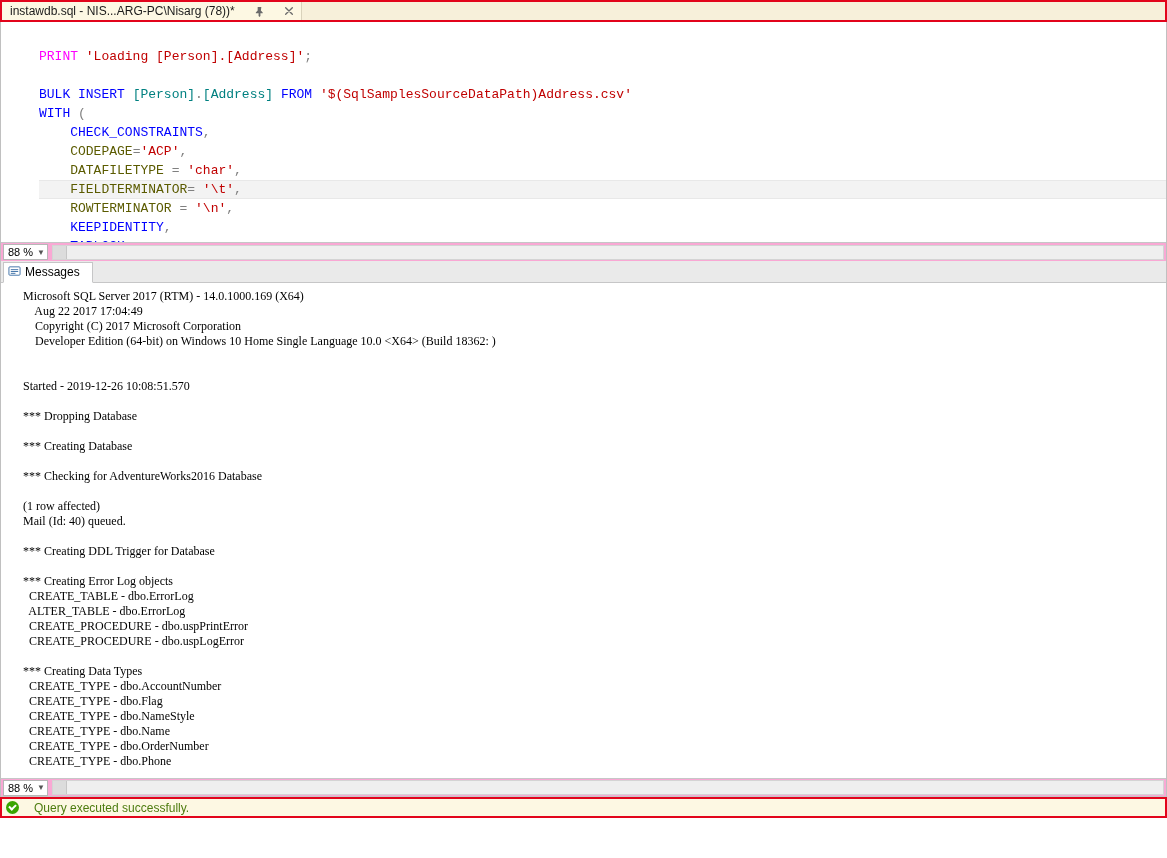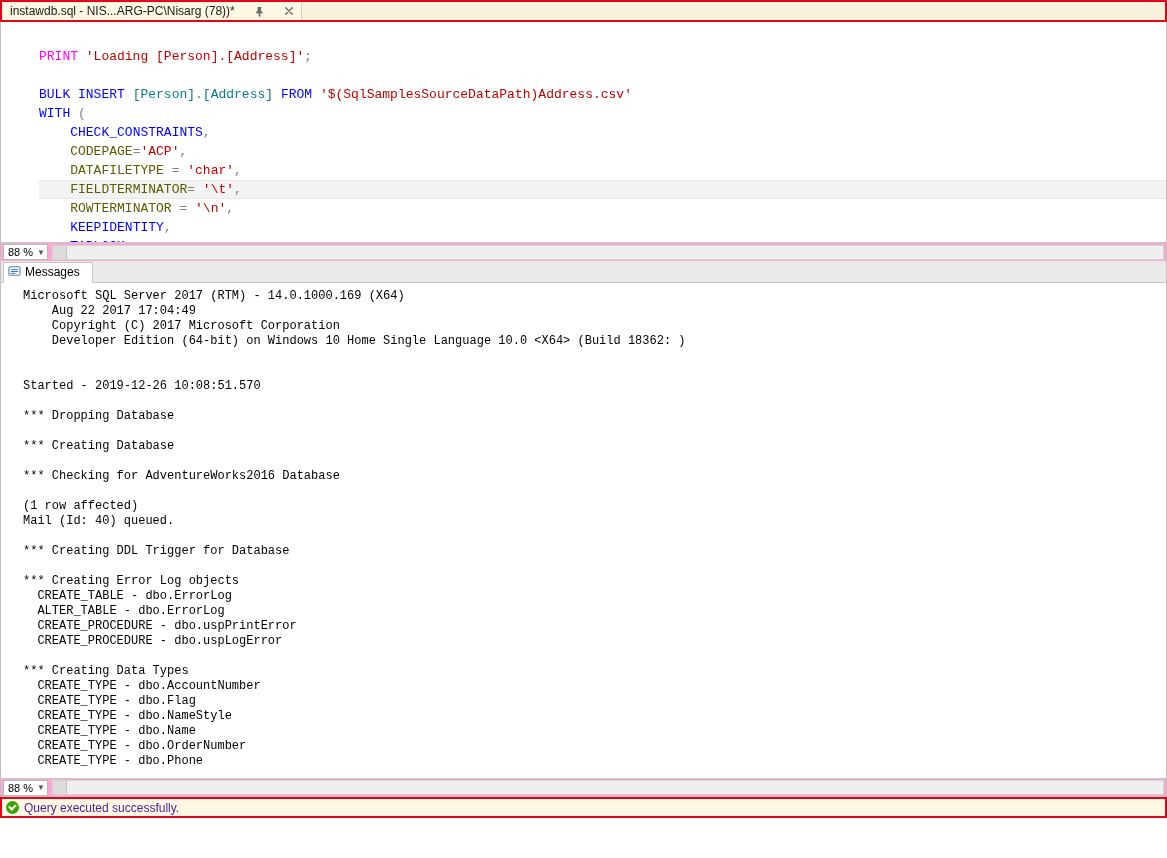--- a/index.html
+++ b/index.html
@@ -19,22 +19,22 @@
 .grey{color:#808080}
 .cursor-line{position:absolute;left:38px;right:0;height:19px;background:#f3f3f3;border-top:1px solid #e8e8e8;border-bottom:1px solid #e8e8e8}
 .zoom-bar{height:19px;background:#f9a8d4;border-top:1px solid #c6c6c7;display:flex;align-items:center;padding:0 2px;gap:4px}
 .zoom-sel{display:flex;align-items:center;border:1px solid #b7b7b7;background:#fff;height:16px;padding:0 2px 0 4px;font-size:11px}
 .zoom-sel .caret{margin-left:4px;font-size:8px;color:#555}
 .hscroll-track{flex:1;height:15px;background:#efefef;border:1px solid #d4d4d4;position:relative}
 .hscroll-nub{position:absolute;left:0;top:0;bottom:0;width:14px;background:#dcdcdc;border-right:1px solid #c6c6c6}
 .tabs2{height:22px;background:#eaeaea;display:flex;align-items:flex-end;border-bottom:1px solid #c6c6c7;padding-left:2px}
 .tab2{height:21px;background:#fff;border:1px solid #c6c6c7;border-bottom:1px solid #fff;margin-bottom:-1px;padding:2px 12px 0 4px;display:flex;align-items:flex-start;gap:4px;font-size:12px}
 .msg-icon{width:13px;height:13px;display:inline-block}
-.messages{height:495px;overflow:hidden;background:#fff;font-family:Liberation Mono, monospace;font-size:12px;line-height:15px;padding:6px 0 0 22px;white-space:pre;color:#000}
-.status{height:21px;background:#fdf8e3;border:2px solid #e2041b;display:flex;align-items:center;padding:0 4px;gap:5px;font-size:12px;color:#4c1d95}
+.messages{height:495px;overflow:hidden;background:#fff;font-family:Liberation Serif, serif;font-size:12px;line-height:15px;padding:6px 0 0 22px;white-space:pre;color:#000}
+.status{height:21px;background:#fdf8e3;border:2px solid #e2041b;display:flex;align-items:center;padding:0 4px;gap:15px;font-size:12px;color:#4d7c0f}
 .ok-ico{width:13px;height:13px;border-radius:50%;background:#39a500;position:relative;display:inline-block}
 .ok-ico::after{content:"";position:absolute;left:3px;top:2.5px;width:5px;height:3px;border-left:2px solid #fff;border-bottom:2px solid #fff;transform:rotate(-45deg)}
 </style>
 </head>
 <body>
 
 <div class="tab-strip">
   <div class="tab">
     <span>instawdb.sql - NIS...ARG-PC\Nisarg (78))*</span>
     <span class="pin">

